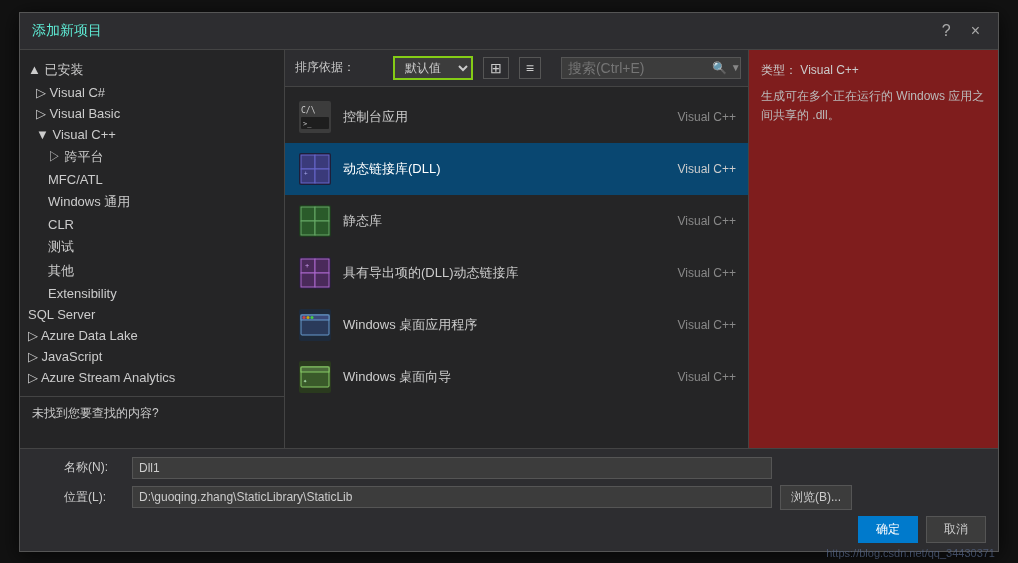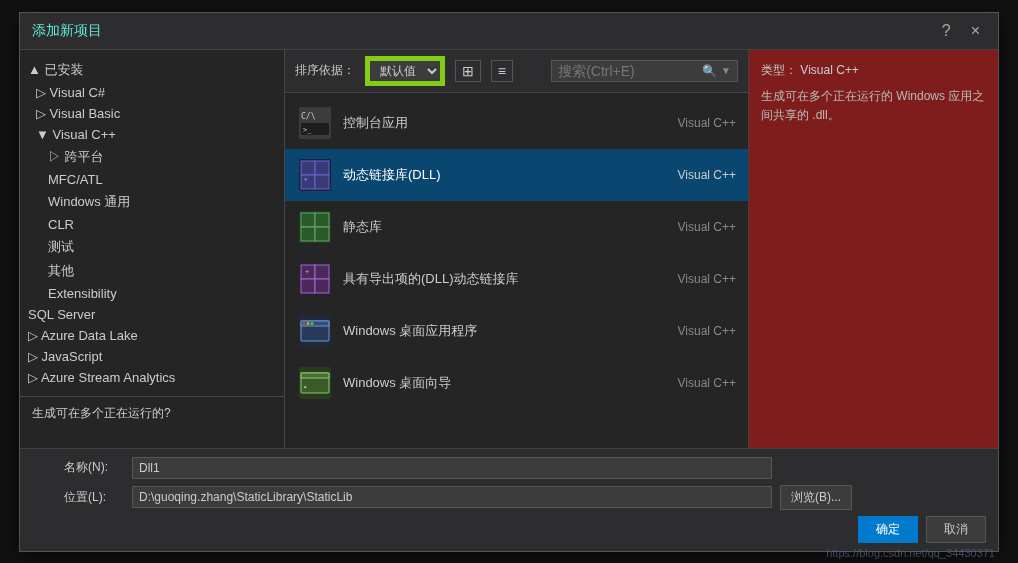--- a/index.html
+++ b/index.html
@@ -129,25 +129,26 @@
       flex-shrink: 0;
       background: #2d2d30;
     }
     .sort-label {
       color: #ccc;
       font-size: 12px;
       white-space: nowrap;
     }
     .sort-select {
       background: #3c3c3c;
-      border: 5px solid #84cc16;
+      border: 2px solid #84cc16;
       color: #ccc;
       padding: 2px 6px;
       font-size: 12px;
       min-width: 80px;
+      margin-left: 28px;
     }
     .view-btn {
       background: none;
       border: 1px solid #555;
       color: #ccc;
       padding: 2px 6px;
       cursor: pointer;
       font-size: 14px;
     }
     .spacer { flex: 1; }
@@ -372,21 +373,21 @@
             <span>▷ Azure Data Lake</span>
           </div>
           <div class="tree-item">
             <span>▷ JavaScript</span>
           </div>
           <div class="tree-item">
             <span>▷ Azure Stream Analytics</span>
           </div>
         </div>
         <div class="sidebar-footer">
-          <div class="not-found">生成可在多个正在运行的?</div>
+          <div class="not-found">未找到您要查找的内容?</div>
 
         </div>
 
       </div>
 
       <div class="content-area">
 
         <div class="content-toolbar">
           <span class="sort-label">排序依据：</span>
           <select class="sort-select">

